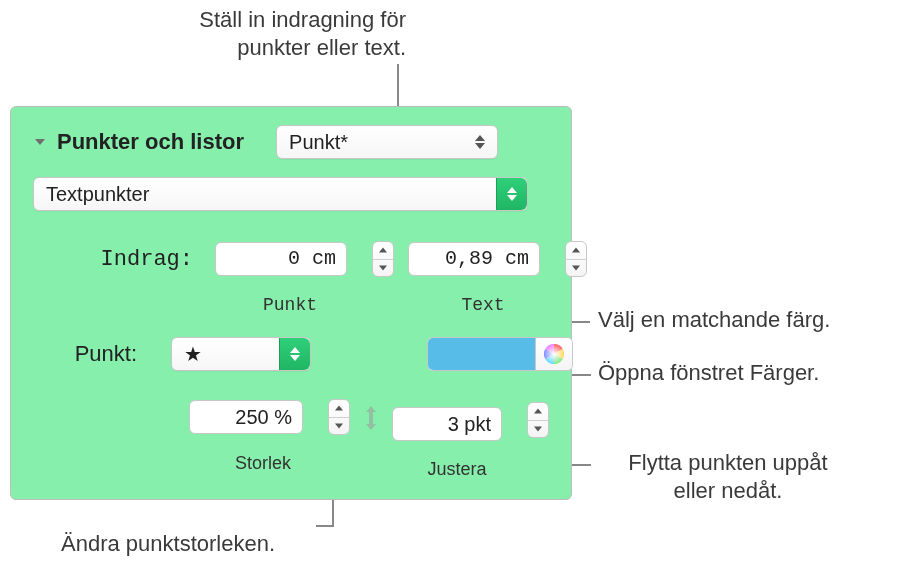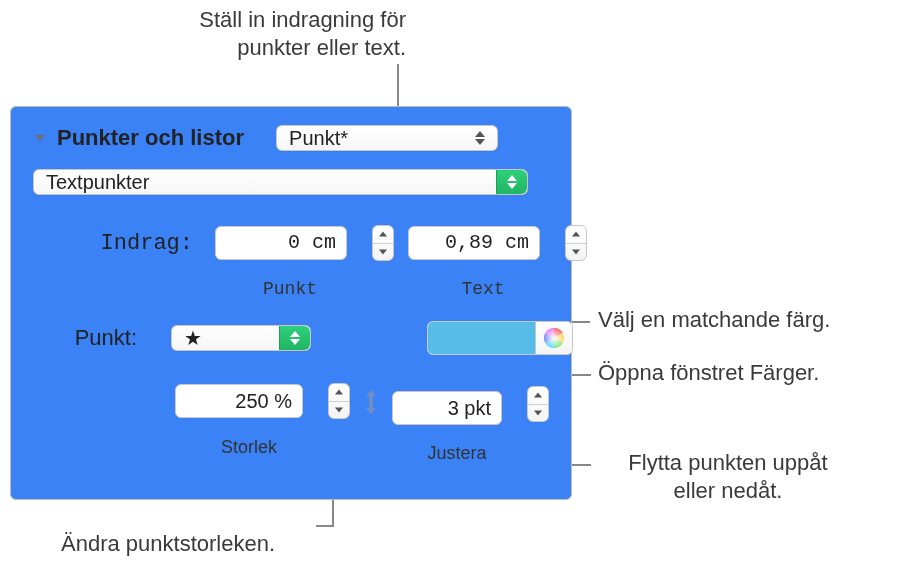--- a/index.html
+++ b/index.html
@@ -25,42 +25,42 @@
     background: #888;
   }
   .panel {
     position: absolute;
     left: 10px;
     top: 106px;
     width: 562px;
     height: 394px;
     border: 1px solid #bcbcbc;
     border-radius: 6px;
-    background: #3b82f6;
+    background: #86efac;
     box-sizing: border-box;
     padding: 18px 22px 14px 22px;
   }
   .row { display: flex; align-items: center; }
   .section-title {
     font-weight: 700;
     font-size: 22px;
     margin-right: 18px;
     display: flex;
     align-items: center;
     gap: 10px;
   }
   .disclosure svg { display:block; }
   .popup {
     display: inline-flex;
     align-items: center;
     justify-content: space-between;
     background: linear-gradient(#ffffff,#f6f6f6);
     border: 1px solid #c7c7c7;
     border-radius: 6px;
-    height: 26px;
+    height: 34px;
     padding: 0 8px 0 12px;
     font-size: 20px;
     box-shadow: 0 1px 1px rgba(0,0,0,0.04);
     box-sizing: border-box;
   }
   .popup .arrows {
     width: 18px; height: 22px;
     display:flex; flex-direction:column; align-items:center; justify-content:center;
   }
   .popup .arrows svg { display:block; }
@@ -288,21 +288,21 @@
           </svg>
         </div>
       </div>
     </div>
   </div>
 
   <div style="margin-top:28px; display:flex; align-items:flex-start;">
     <div style="width:178px;"></div>
     <div>
       <div class="stepper-field">
-        <div class="value" style="width:128px;">250 %</div>
+        <div class="value" style="width:114px;">250 %</div>
         <div class="stepper">
           <button>
               <svg width="10" height="8" viewBox="0 0 10 7">
                 <path d="M1 6 L5 1 L9 6 Z" fill="#555"></path>
               </svg>
             </button>
           <button>
               <svg width="10" height="8" viewBox="0 0 10 7">
                 <path d="M1 1 L5 6 L9 1 Z" fill="#555"></path>
               </svg>

